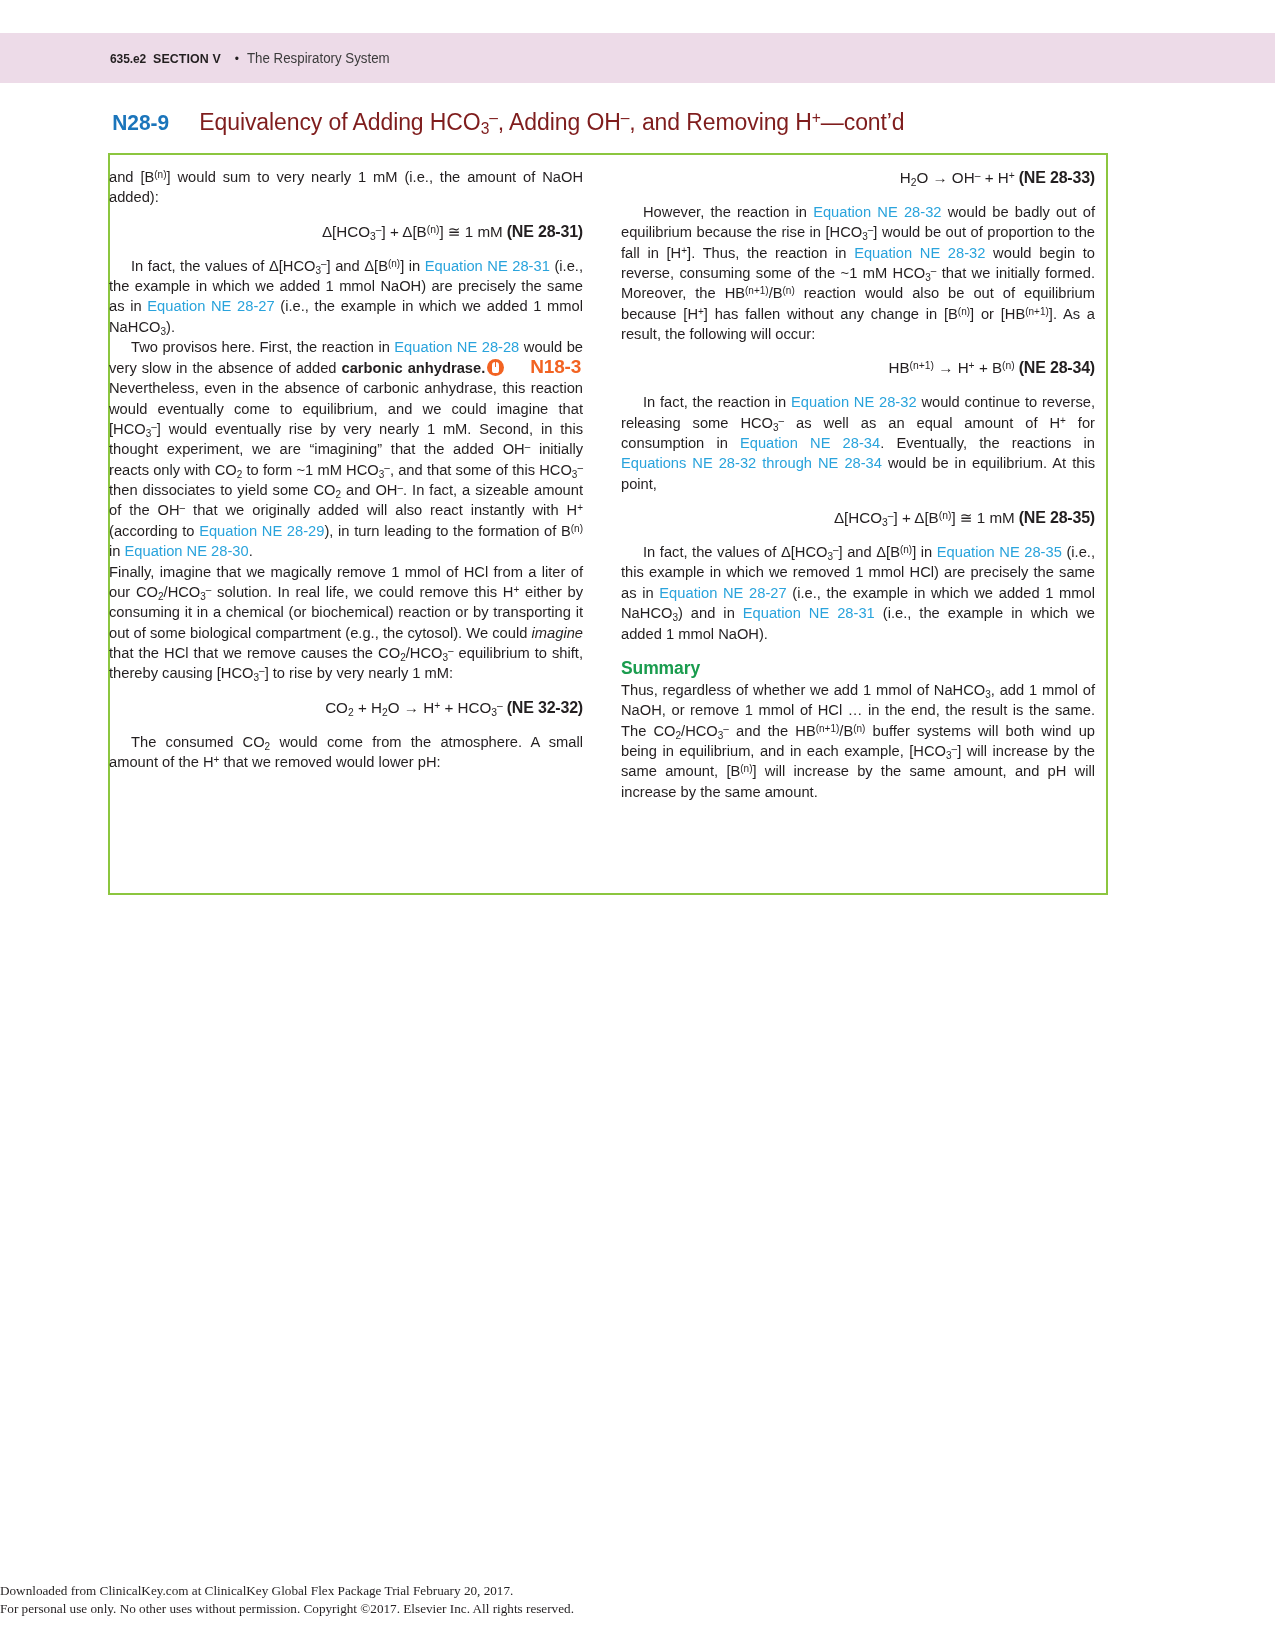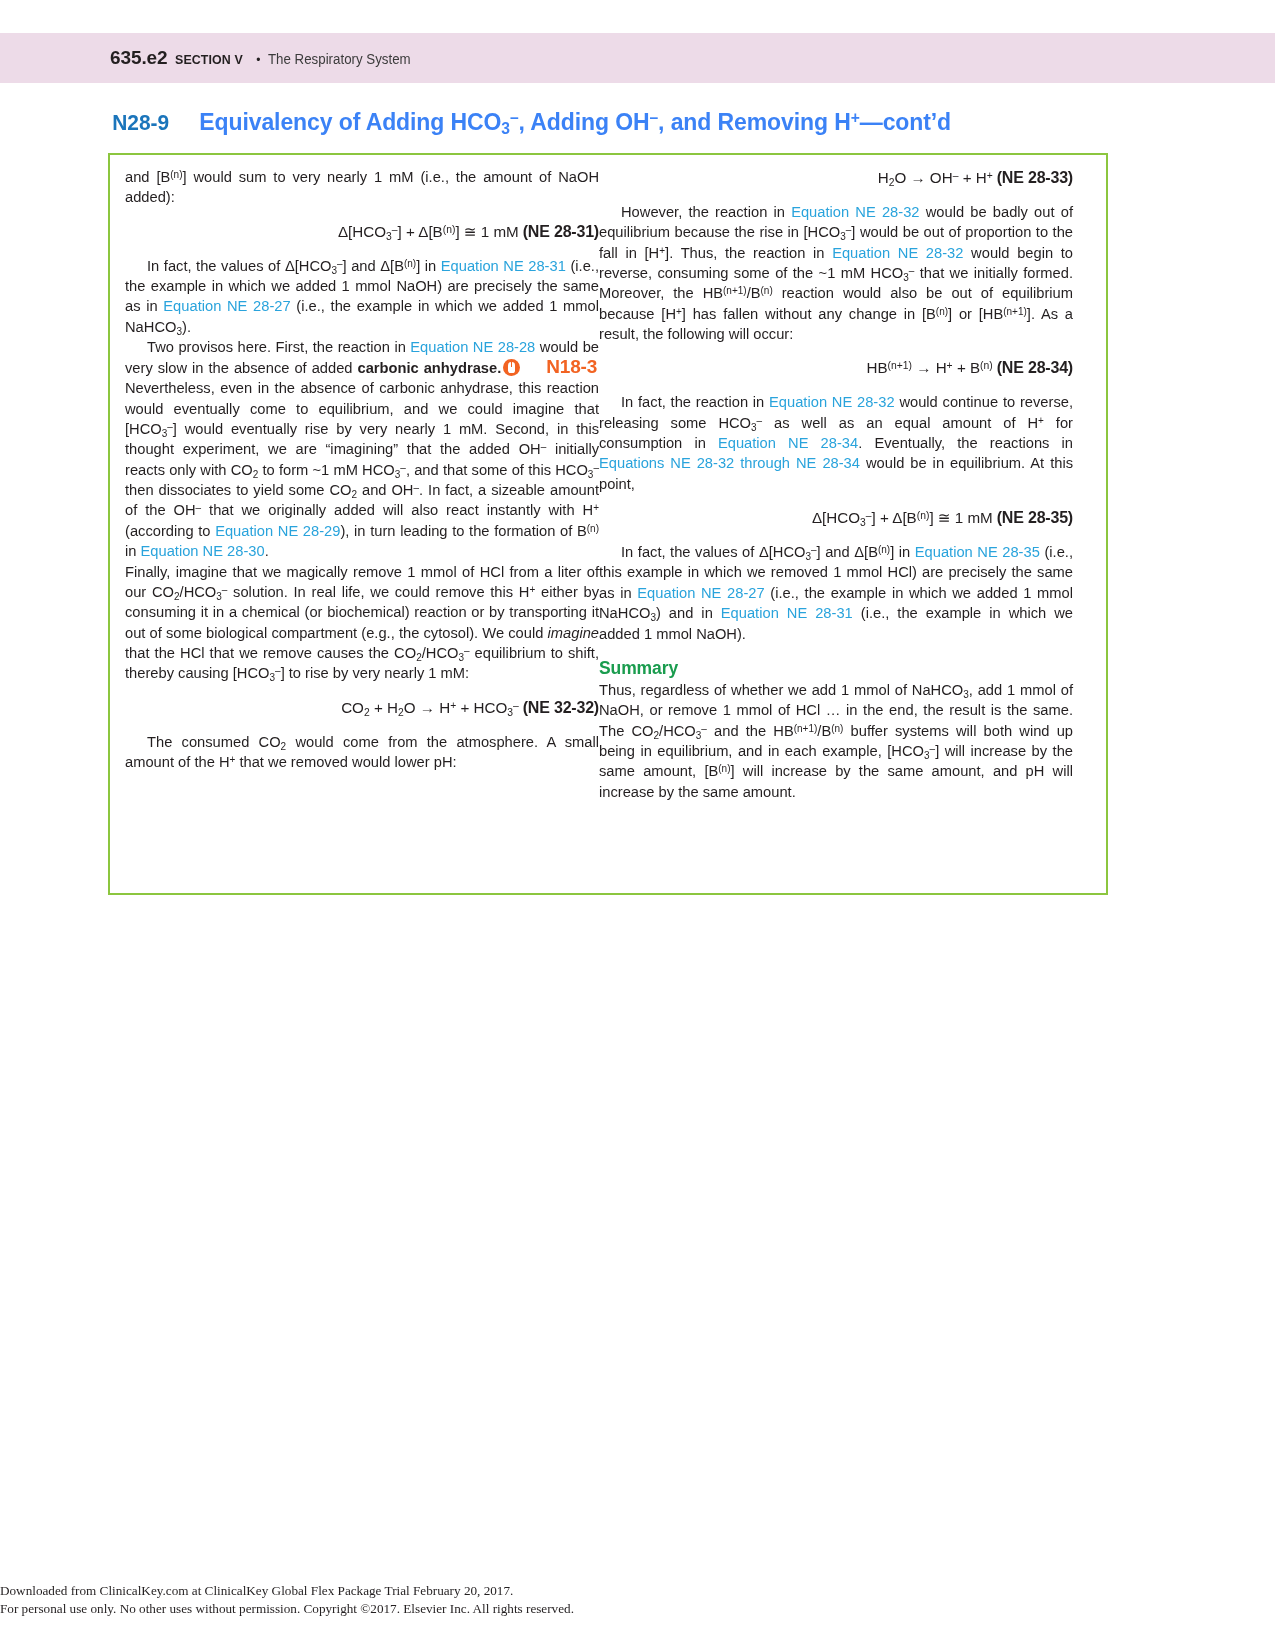--- a/index.html
+++ b/index.html
@@ -26,21 +26,21 @@
   }
   .runhead-inner {
     padding-left: 110px;
     display: flex;
     align-items: baseline;
     gap: 7px;
     white-space: nowrap;
   }
   .folio {
     font-weight: bold;
-    font-size: 19px;
+    font-size: 12px;
     letter-spacing: -0.1px;
     color: #231f20;
   }
   .section-label {
     font-weight: bold;
     font-size: 13.5px;
     letter-spacing: 0.1px;
     transform: scaleX(0.92);
     transform-origin: left center;
     color: #231f20;
@@ -63,42 +63,43 @@
     gap: 28px;
   }
   .note-number {
     color: #1b75bb;
     font-weight: bold;
     font-size: 22.5px;
     transform: scaleX(0.93);
     transform-origin: left baseline;
   }
   .note-heading {
-    color: #3b82f6;
-    font-weight: bold;
+    color: #7f1d1d;
+    font-weight: normal;
     font-size: 23px;
     letter-spacing: -0.1px;
   }
 
   
   .greenbox {
     position: absolute;
     top: 153px; left: 108px;
     width: 1000px;
     height: 742px;
     border: 2.5px solid #8cc63f;
     background: #ffffff;
   }
 
   .cols {
     position: absolute;
     top: 167px; left: 108px;
     width: 1000px;
     display: flex;
-    padding: 0 17px;
+    gap: 38px;
+    padding: 0 1px;
   }
   .col { width: 474px; }
 
   p {
     margin: 0;
     font-size: 14.7px;
     line-height: 20.35px;
     text-align: justify;
     text-justify: inter-word;
     color: #231f20;

